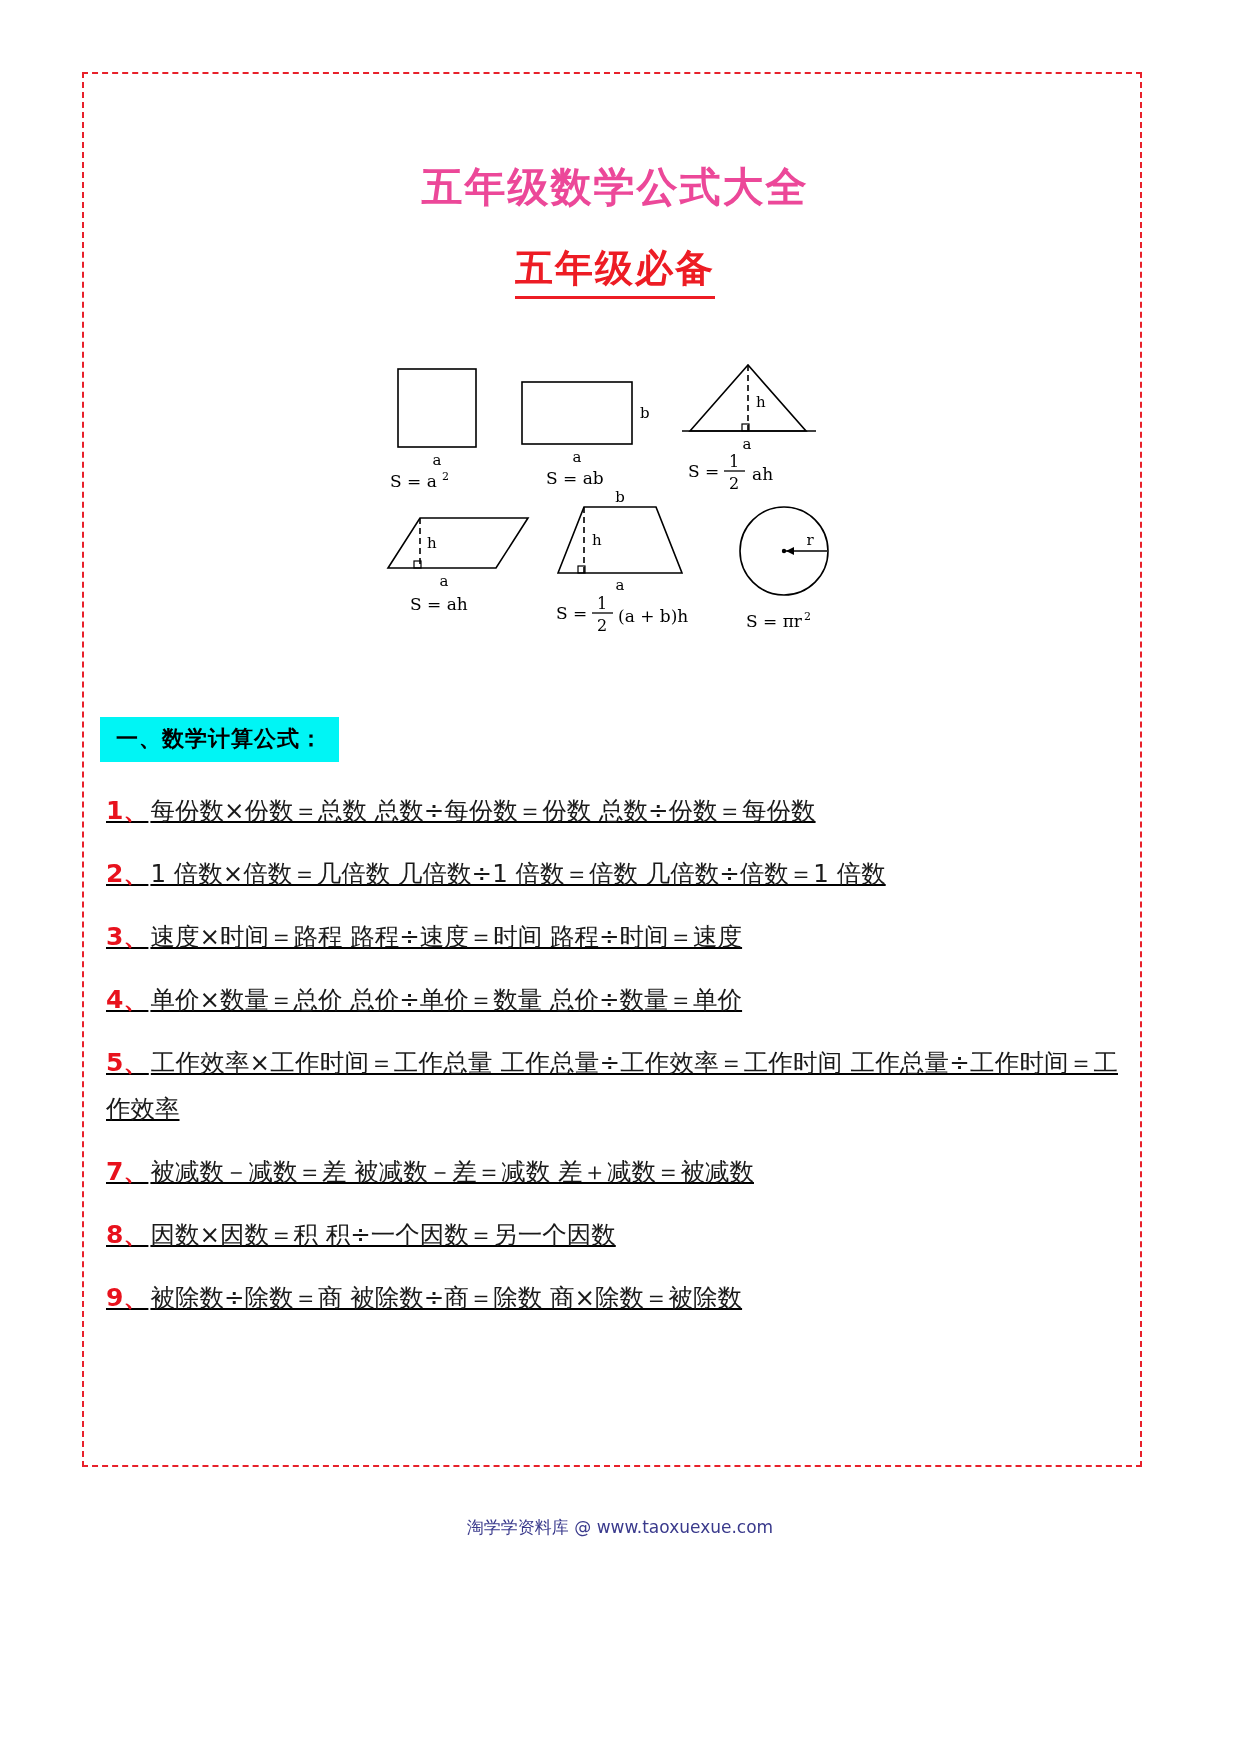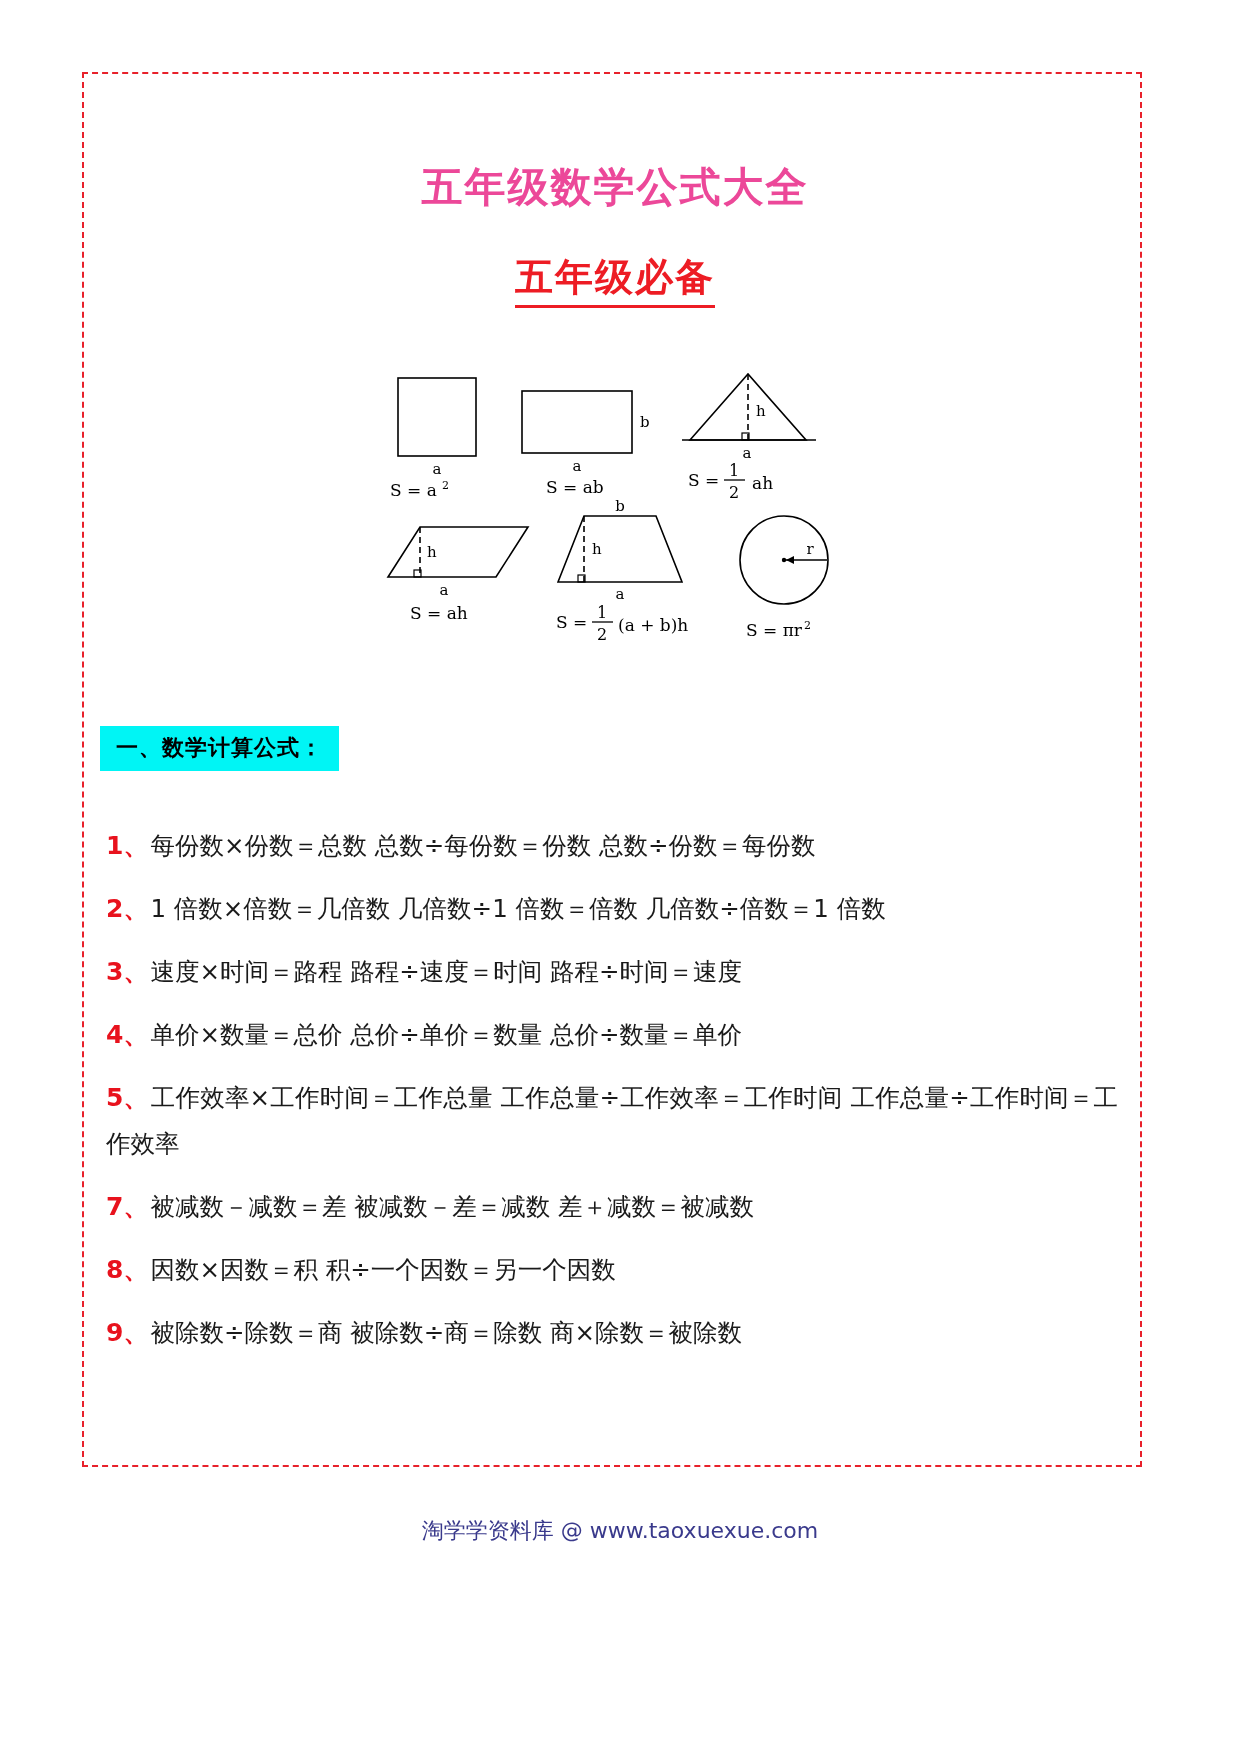--- a/index.html
+++ b/index.html
@@ -31,21 +31,21 @@
     text-align:center;
     color:#ec4899;
     font-weight:bold;
     font-size:41px;
     letter-spacing:2px;
     margin-top:60px;
     font-family:"DejaVu Sans","Liberation Sans",sans-serif;
   }
   .title-sub-wrap {
     text-align:center;
-    margin-top:37px;
+    margin-top:28px;
   }
   .title-sub {
     display:inline-block;
     color:#ed1c24;
     font-weight:bold;
     font-size:38px;
     letter-spacing:2px;
     border-bottom:3px solid #ed1c24;
     padding-bottom:2px;
     font-family:"DejaVu Sans","Liberation Sans",sans-serif;
@@ -69,22 +69,23 @@
     background:#00f5f5;
     color:#000;
     font-weight:bold;
     font-size:22px;
     padding:7px 16px 8px 16px;
     letter-spacing:1px;
     font-family:"DejaVu Sans","Liberation Sans",sans-serif;
   }
   
   #formula-list {
-    margin-top:52px;
+    margin-top:26px;
     padding:0 12px 0 6px;
+    text-decoration:underline;
   }
   .formula-row {
     display:block;
     font-size:24.5px;
     line-height:46px;
     color:#000;
     margin-bottom:17px;
     font-family:"DejaVu Sans","Liberation Sans",sans-serif;
     text-align:justify;
   }
@@ -94,21 +95,21 @@
     font-size:25px;
     margin-right:2px;
   }
   .formula-text { color:#1a1a1a; }
   
   #footer {
     position:absolute;
     left:0; top:1516px;
     width:1240px;
     text-align:center;
-    font-size:22px;
+    font-size:17px;
     color:#3a3a8c;
     font-family:"DejaVu Sans","Liberation Sans",sans-serif;
   }
 </style>
 </head>
 <body>
 
 <div id="page">
 
   <div id="frame"></div>

